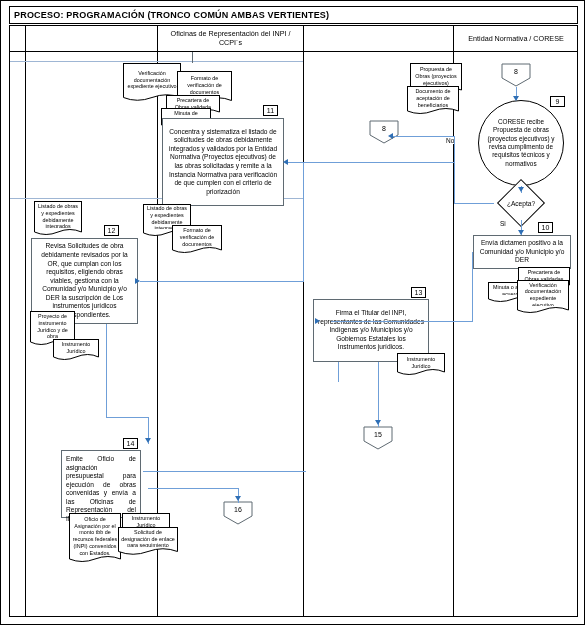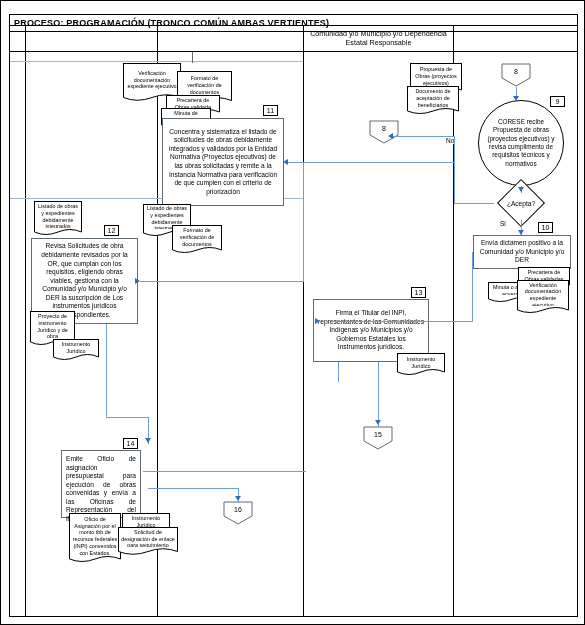--- a/index.html
+++ b/index.html
@@ -11,21 +11,21 @@
     color:#000;
     overflow:hidden;
   }
   #page {
     position:relative;
     width:585px; height:625px;
     border:1px solid #000;
   }
   
   .title-bar {
-    position:absolute; left:8px; top:13px; width:569px; height:18px;
+    position:absolute; left:8px; top:5px; width:569px; height:18px;
     border:1px solid #000;
     display:flex; align-items:center;
     padding-left:4px;
     font-size:9px; font-weight:bold;
     letter-spacing:0.2px;
   }
   
   .lane-frame {
     position:absolute; left:8px; top:24px; width:569px; height:592px;
     border:1px solid #000;
@@ -152,22 +152,25 @@
   </div>
 
   <div class="lane-frame"></div>
   <div class="gutter-rule"></div>
   <div class="head-rule"></div>
 
   <div class="lane-sep" style="left:156px;"></div>
   <div class="lane-sep" style="left:302px;"></div>
   <div class="lane-sep" style="left:452px;"></div>
 
-  <div class="lane-head" style="left:302px; width:150px;">
-    <span>Comunidad y/o Municipio y/o Dependencia Estatal Responsable</span>
+  <div class="lane-head" style="left:156px; width:146px;">
+    <span>Oficinas de Representación del INPI / CCPI´s</span>
+  </div>
+  <div class="lane-head" style="left:452px; width:125px;">
+    <span>Entidad Normativa / CORESE</span>
   </div>
 
   <div class="lite-rule" style="left:9px;  top:60px; width:293px;"></div>
   <div class="lite-rule" style="left:9px;  top:197px; width:293px;"></div>
 
   <div class="ln v dk" style="left:191px; top:51px; height:11px;"></div>
 
   <div class="doc" style="left:122px; top:62px; width:58px;">
     <div class="doc-body" style="height:31px;">
       <span>Verificación documentación expediente ejecutivo</span>

